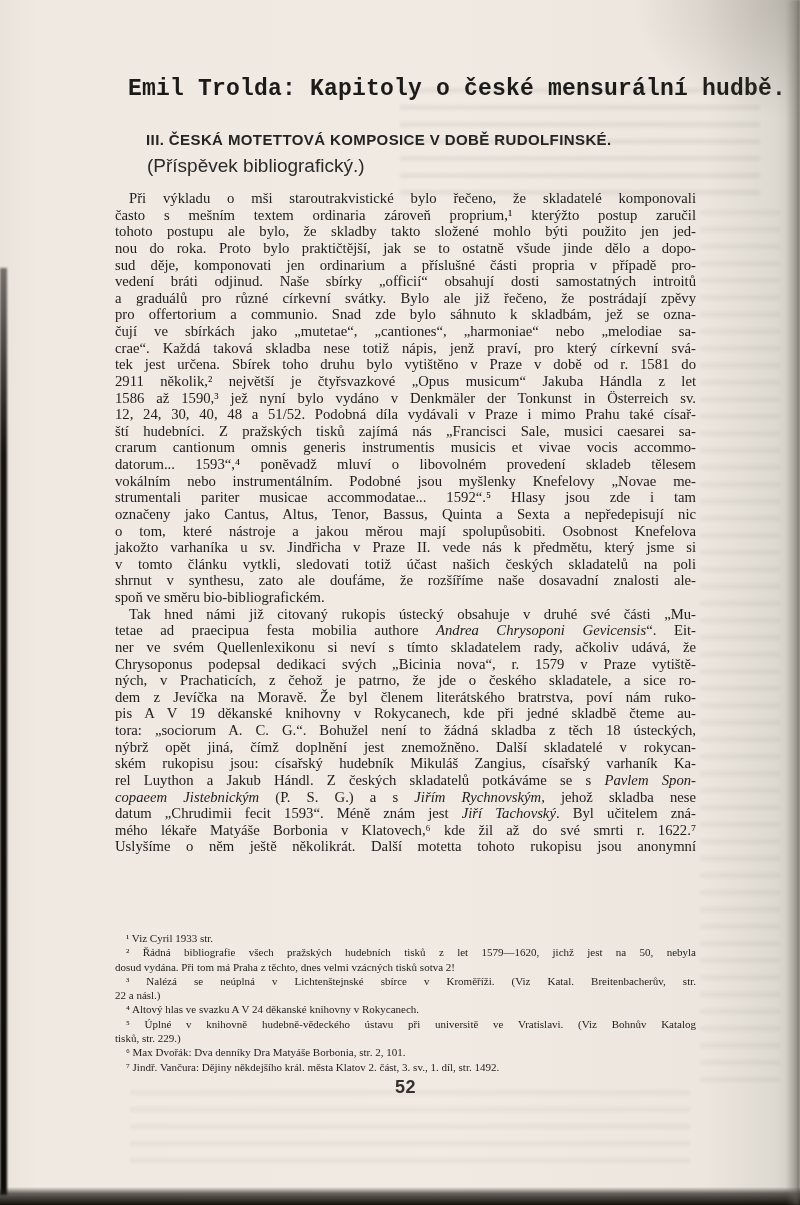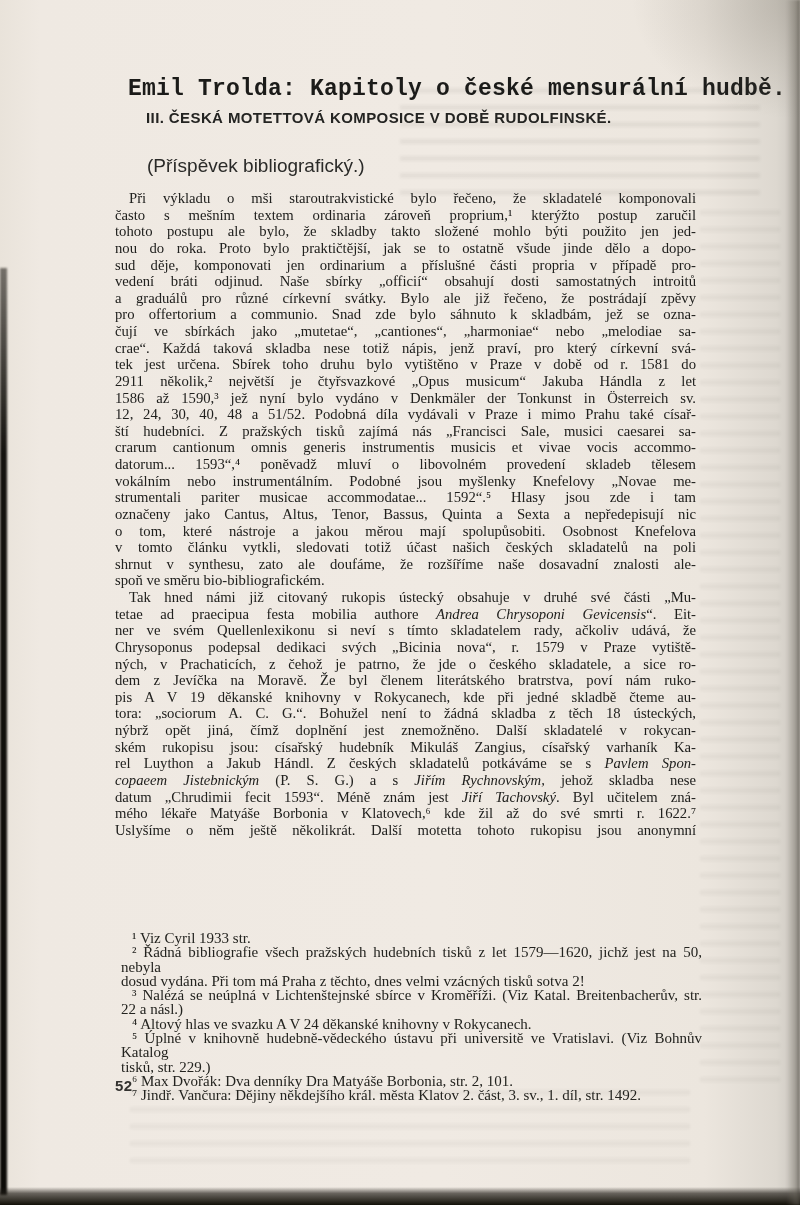--- a/index.html
+++ b/index.html
@@ -44,52 +44,53 @@
   .bleed.b2{left:700px;top:210px;width:80px;height:880px;opacity:.05;}
   .bleed.b3{left:130px;top:1090px;width:560px;height:80px;opacity:.05;}
 
   .page-title{
     position:absolute;left:128px;top:76px;
     font-family:Liberation Mono, monospace;
     font-weight:700;font-size:23px;letter-spacing:.2px;color:#1b1b19;
     white-space:nowrap;
   }
   .section-heading{
-    position:absolute;left:146px;top:109px;
+    position:absolute;left:146px;top:131px;
     font-family:"Liberation Sans", sans-serif;
     font-weight:600;font-size:15px;letter-spacing:.4px;color:#242422;
     white-space:nowrap;
   }
   .subtitle{
     position:absolute;left:147px;top:155px;
     font-family:"Liberation Sans", sans-serif;
     font-weight:400;font-size:19px;color:#2a2a28;
     white-space:nowrap;
   }
   .body-text{
     position:absolute;left:115px;top:190px;width:581px;
     font-size:14.7px;line-height:16.63px;color:#20201e;
   }
   .footnotes{
     position:absolute;left:115px;top:931px;width:581px;
-    font-size:15px;line-height:14.3px;color:#23231f;margin-left:6px;
+    font-size:11px;line-height:14.3px;color:#23231f;
   }
   .line{
     text-align:justify;
     -moz-text-align-last:justify;
     text-align-last:justify;
     white-space:normal;
   }
   .line.flush{text-align-last:left;-moz-text-align-last:left;}
   .line.indent{text-indent:14px;}
   .footnotes .line.indent{text-indent:11px;}
   .page-number{
     position:absolute;left:115px;top:1077px;width:581px;
+    text-align:center;
     font-family:"Liberation Sans", sans-serif;
-    font-weight:700;font-size:15px;color:#33322f;letter-spacing:.5px;
+    font-weight:700;font-size:18px;color:#33322f;letter-spacing:.5px;
   }
   i{font-style:italic;}
 </style>
 </head>
 <body>
 
 <div class="scan-page">
   <div class="bleed b1"></div>
   <div class="bleed b2"></div>
   <div class="bleed b3"></div>
@@ -114,20 +115,21 @@
         <div class="line">2911 několik,² největší je čtyřsvazkové „Opus musicum“ Jakuba Hándla z let</div>
         <div class="line">1586 až 1590,³ jež nyní bylo vydáno v Denkmäler der Tonkunst in Österreich sv.</div>
         <div class="line">12, 24, 30, 40, 48 a 51/52. Podobná díla vydávali v Praze i mimo Prahu také císař-</div>
         <div class="line">ští hudebníci. Z pražských tisků zajímá nás „Francisci Sale, musici caesarei sa-</div>
         <div class="line">crarum cantionum omnis generis instrumentis musicis et vivae vocis accommo-</div>
         <div class="line">datorum... 1593“,⁴ poněvadž mluví o libovolném provedení skladeb tělesem</div>
         <div class="line">vokálním nebo instrumentálním. Podobné jsou myšlenky Knefelovy „Novae me-</div>
         <div class="line">strumentali pariter musicae accommodatae... 1592“.⁵ Hlasy jsou zde i tam</div>
         <div class="line">označeny jako Cantus, Altus, Tenor, Bassus, Quinta a Sexta a nepředepisují nic</div>
         <div class="line">o tom, které nástroje a jakou měrou mají spolupůsobiti. Osobnost Knefelova</div>
+        <div class="line">jakožto varhaníka u sv. Jindřicha v Praze II. vede nás k předmětu, který jsme si</div>
         <div class="line">v tomto článku vytkli, sledovati totiž účast našich českých skladatelů na poli</div>
         <div class="line">shrnut v synthesu, zato ale doufáme, že rozšíříme naše dosavadní znalosti ale-</div>
         <div class="line flush">spoň ve směru bio-bibliografickém.</div>
       </div>
       <div>
         <div class="line indent">Tak hned námi již citovaný rukopis ústecký obsahuje v druhé své části „Mu-</div>
         <div class="line">tetae ad praecipua festa mobilia authore <i>Andrea Chrysoponi Gevicensis</i>“. Eit-</div>
         <div class="line">ner ve svém Quellenlexikonu si neví s tímto skladatelem rady, ačkoliv udává, že</div>
         <div class="line">Chrysoponus podepsal dedikaci svých „Bicinia nova“, r. 1579 v Praze vytiště-</div>
         <div class="line">ných, v Prachaticích, z čehož je patrno, že jde o českého skladatele, a sice ro-</div>

